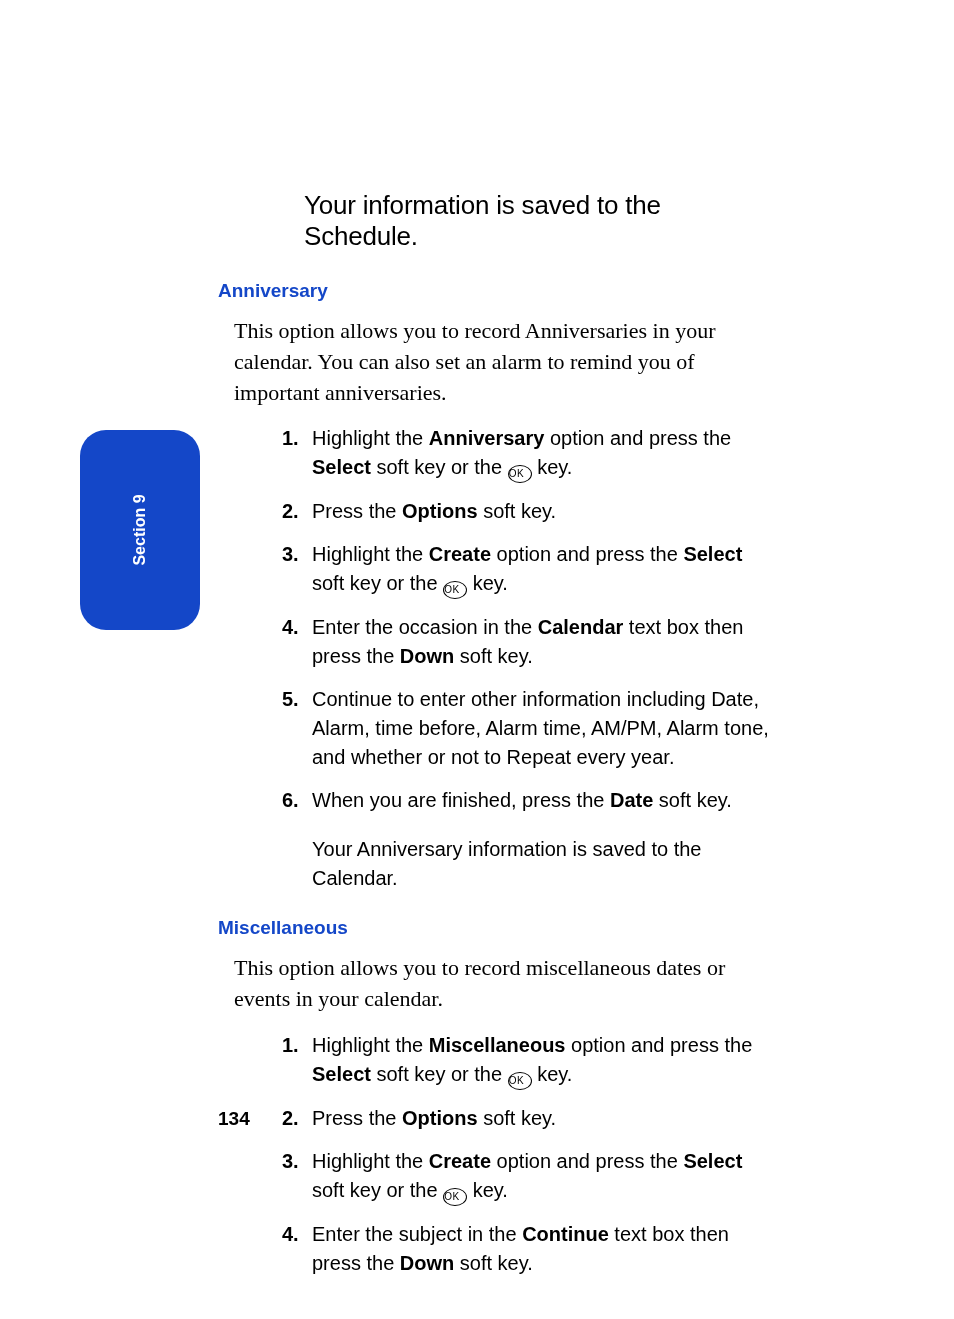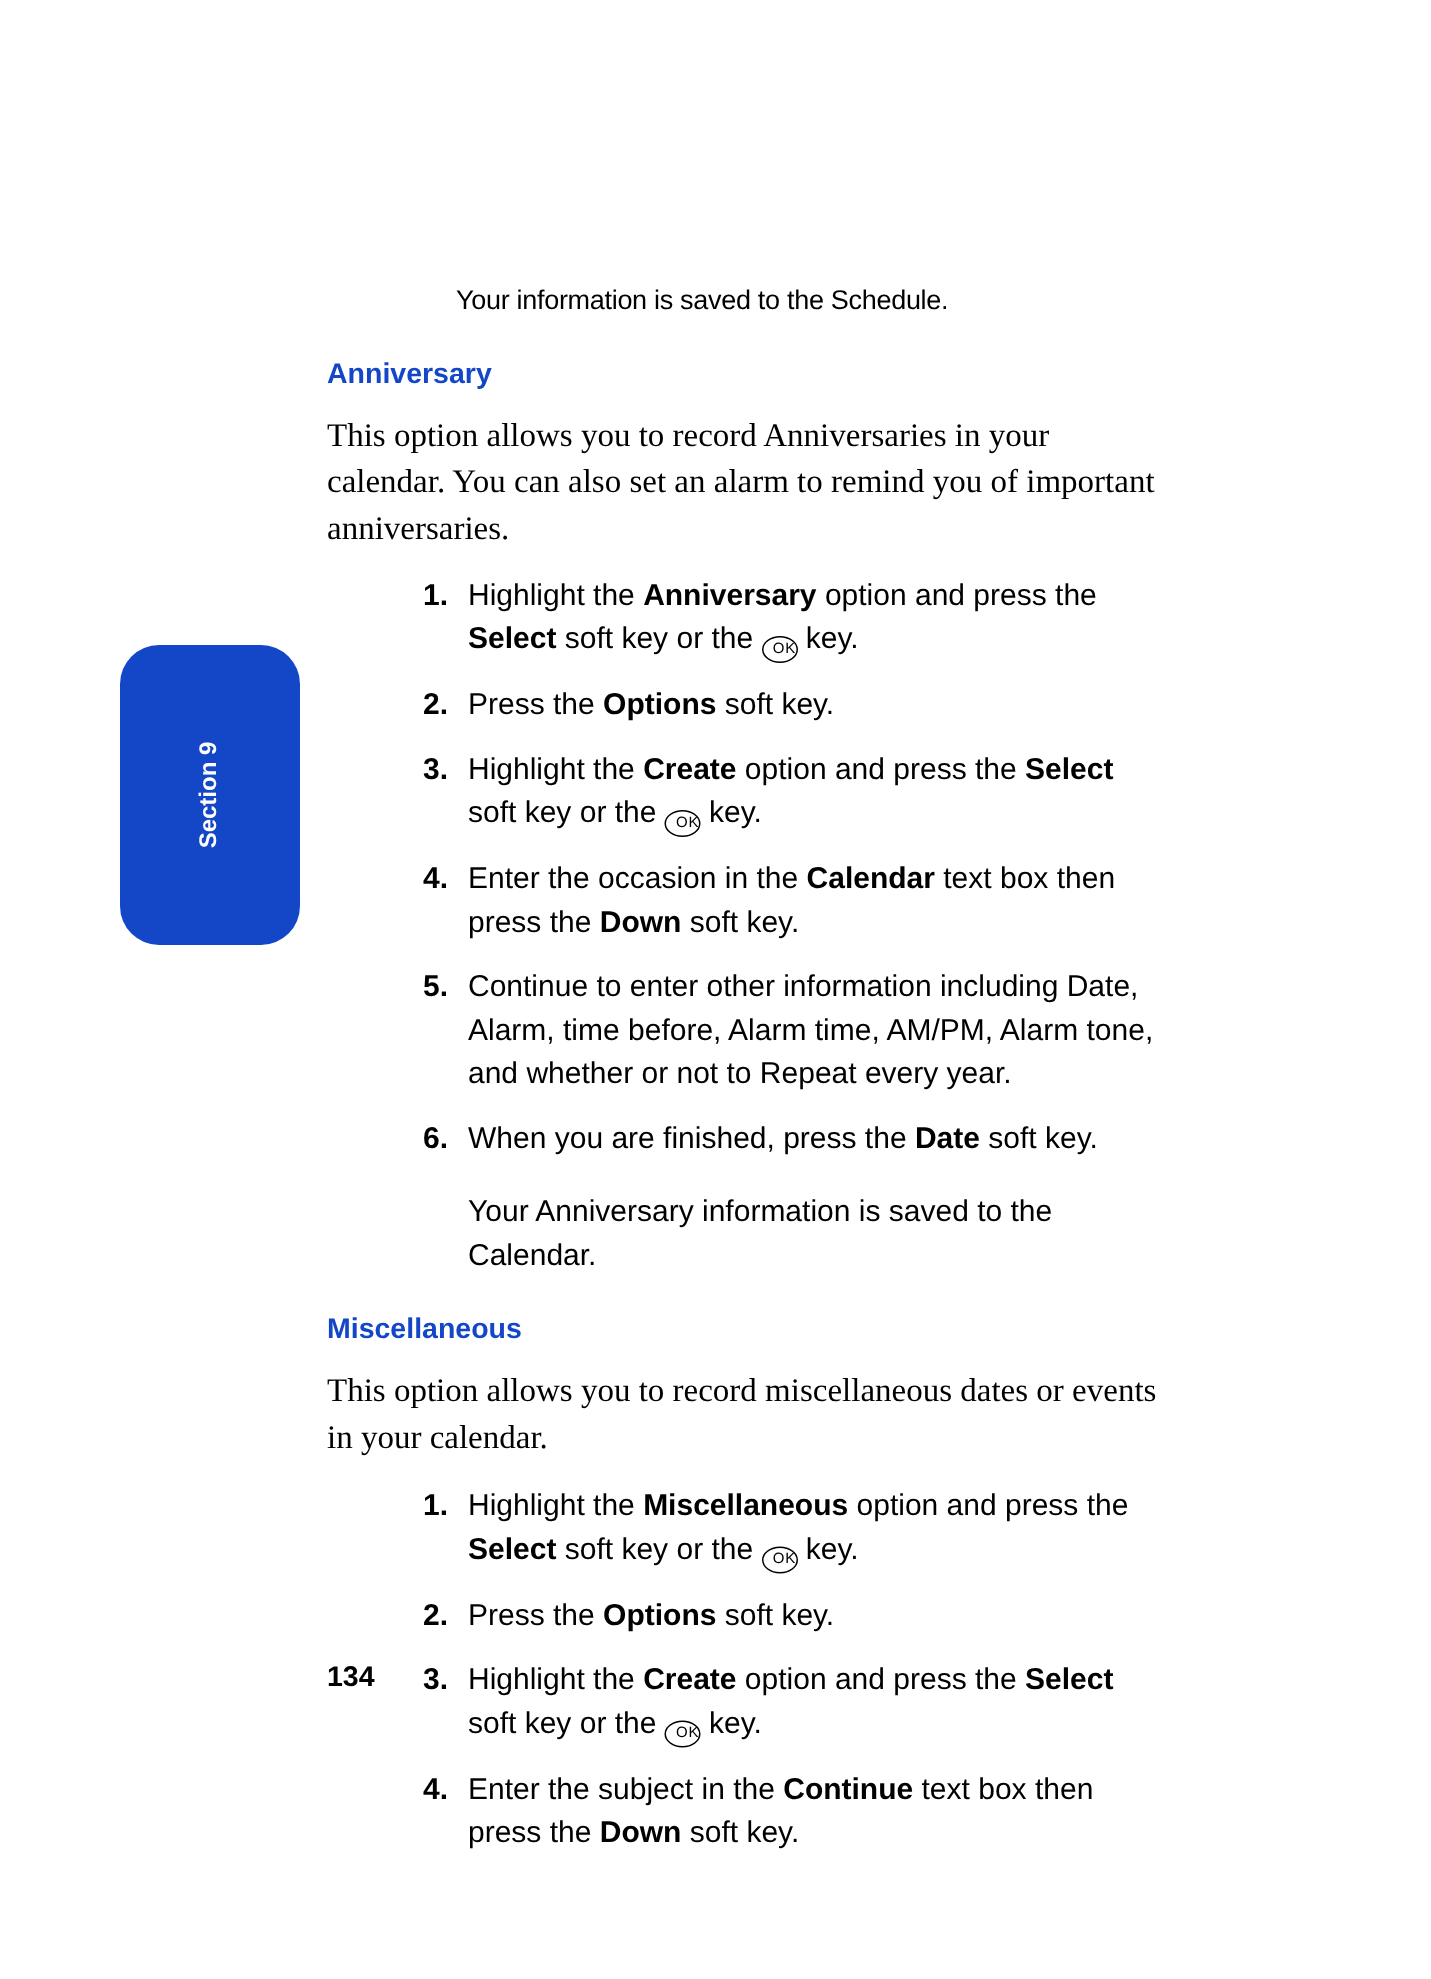--- a/index.html
+++ b/index.html
@@ -30,36 +30,36 @@
     left:50%;
     top:50%;
     transform:translate(-50%,-50%) rotate(-90deg);
     transform-origin:center;
     color:#fff;
     font-weight:bold;
     font-size:16px;
     white-space:nowrap;
   }
   .intro-line{
-    font-size:18px;
+    font-size:26px;
     margin-left:86px;
     margin-bottom:28px;
     letter-spacing:-0.2px;
   }
   .sub-head{
     font-size:19px;
     font-weight:bold;
     color:#1447c8;
     margin:6px 0 14px 0;
   }
   .desc{
     font-family:Georgia,'Times New Roman',serif;
     font-size:22px;
     line-height:1.4;
-    margin:0 0 16px 0;
+    margin:0 0 16px 16px;
   }
   ol.steps{
     list-style:none;
     padding:0 0 0 64px;
     margin:0 0 20px 0;
   }
   ol.steps > li{
     position:relative;
     font-size:20px;
     line-height:1.45;
@@ -80,21 +80,21 @@
     padding-bottom:18px;
   }
   .ok{
     display:inline-block;
     vertical-align:-3px;
     width:22px;height:16px;
     border:1.4px solid #000;
     border-radius:50%;
     font-size:10px;
     line-height:16px;
-    text-align:right;
+    text-align:left;
     letter-spacing:0.5px;
   }
   .pagenum{
     position:absolute;
     left:218px;
     top:1108px;
     font-weight:bold;
     font-size:19px;
   }
 </style>

